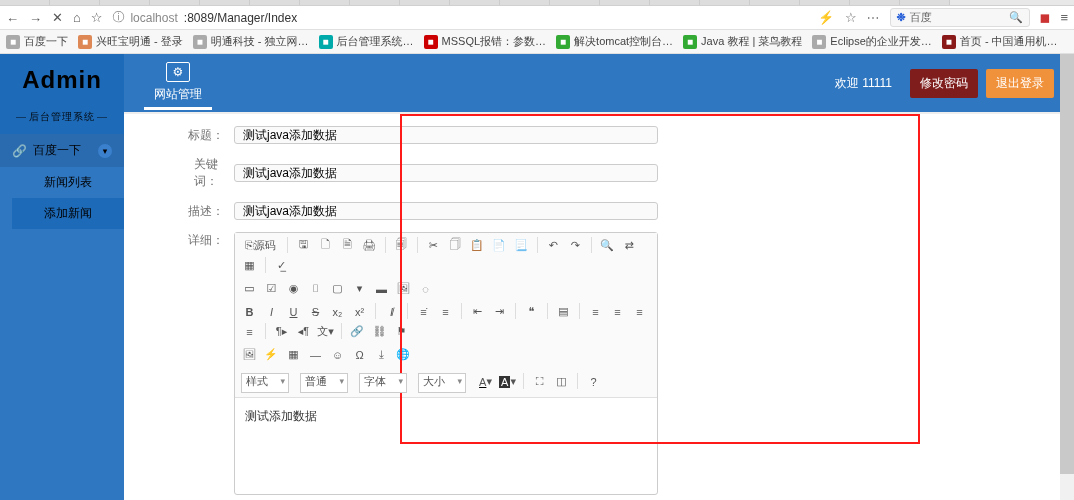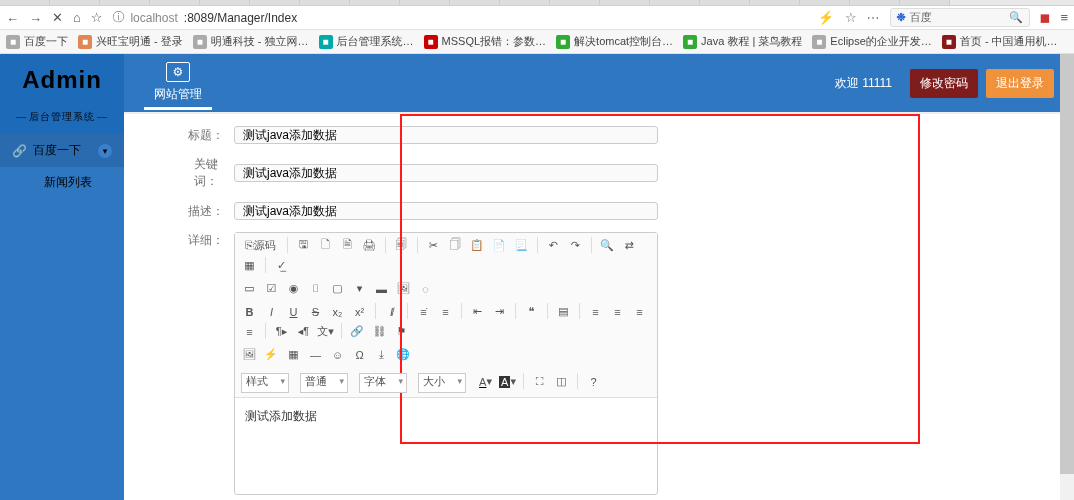--- a/index.html
+++ b/index.html
@@ -174,20 +174,21 @@
       <div class="logo-sub">后台管理系统</div>
     </div>
     <div class="menu-group">
       <span class="left">
           <span>🔗</span>
           <span>百度一下</span>
         </span>
       <span class="chev">▾</span>
     </div>
     <div class="menu-item">新闻列表</div>
+    <div class="menu-item active">添加新闻</div>
   </div>
 
   <div class="main">
     <div class="topbar">
       <div class="top-nav">
         <span class="nav-icon-box">⚙</span>
         <span>网站管理</span>
       </div>
       <div class="spacer"></div>
       <div class="welcome">欢迎 11111</div>

